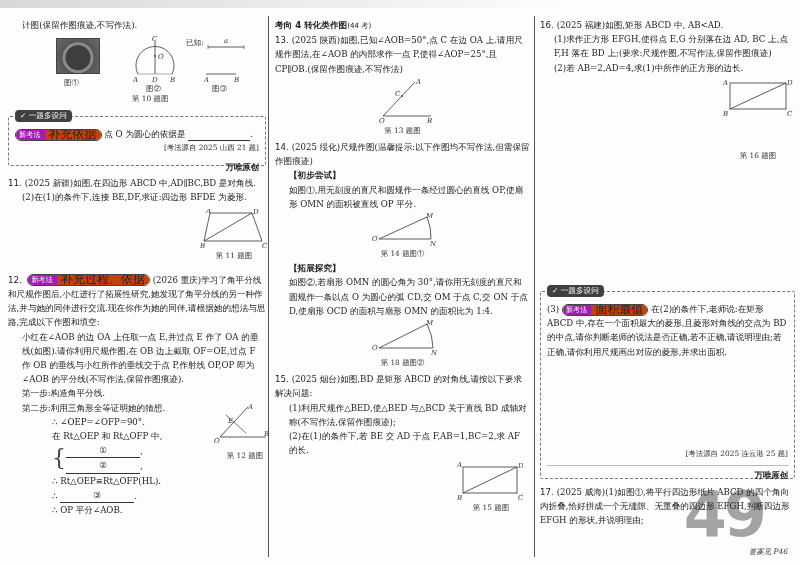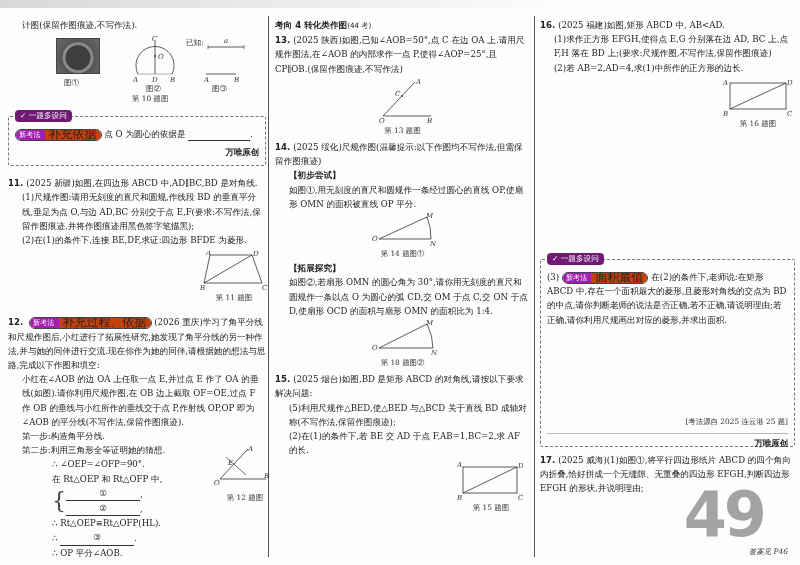--- a/index.html
+++ b/index.html
@@ -7,28 +7,28 @@
   body { font-family: "DejaVu Serif", "Liberation Serif", serif; color: #222; font-size: 8.6px; line-height: 14.2px; position: relative; }
   .topshade { position: absolute; left: 0; top: 0; width: 800px; height: 8px;
     background: linear-gradient(to right, #d8d8d8 0%, #e8e8e8 30%, #f4f4f4 55%, #fdfdfd 70%); }
   .col { position: absolute; top: 18px; }
   .col1 { left: 8px; width: 258px; }
   .col2 { left: 275px; width: 255px; }
   .col3 { left: 540px; width: 255px; }
   .vrule { position: absolute; top: 16px; bottom: 8px; width: 1px; background: #555; }
   .p { margin: 0; }
   .indent { padding-left: 14px; }
-  .qnum { font-family: "DejaVu Sans", sans-serif; font-weight: bold; font-size: 8.6px; margin-right: 3px; }
+  .qnum { font-family: "DejaVu Sans", sans-serif; font-weight: normal; font-size: 8.6px; margin-right: 3px; }
   .fig-cap { text-align: center; font-size: 7.4px; color: #333; }
   svg text { font-family: "DejaVu Serif", serif; font-style: italic; font-size: 7px; fill: #333; }
   .pillgroup { display: inline-flex; align-items: center; border: 1px solid #444; border-radius: 6px; overflow: hidden; vertical-align: middle; }
   .pillgroup .dark { background: #a21caf; color: #fff; font-family: "DejaVu Sans", sans-serif; font-size: 7.2px; line-height: 10px; padding: 0 4px 0 3px; }
   .pillgroup .light { background: #c2410c; color: #222; font-family: Liberation Mono, monospace; font-size: 12px; line-height: 10px; padding: 0 4px; }
   .box { border: 1px dashed #777; border-radius: 2px; position: relative; padding: 10px 6px 4px 6px; }
-  .box-head { position: absolute; top: -7px; left: 6px; background: #701a75; color: #fff; border-radius: 4px; font-family: "DejaVu Sans", sans-serif; font-size: 7.6px; line-height: 12px; padding: 0 5px; }
+  .box-head { position: absolute; top: -7px; left: 6px; background: #404040; color: #fff; border-radius: 4px; font-family: "DejaVu Sans", sans-serif; font-size: 7.6px; line-height: 12px; padding: 0 5px; }
   .source { text-align: right; font-size: 7.4px; color: #333; }
   .brand { text-align: right; font-family: "DejaVu Sans", sans-serif; font-weight: bold; font-size: 8.4px; color: #222; border-top: 1px solid #bbb; margin-top: 4px; padding-top: 2px; }
   .blank { display: inline-block; border-bottom: 1px solid #333; vertical-align: bottom; }
   .section-title { font-family: "DejaVu Sans", sans-serif; font-weight: bold; font-size: 8.6px; }
   .section-title .small { font-weight: normal; font-size: 7.2px; text-align: right; }
   .bigpage { position: absolute; right: 36px; top: 488px; font-family: "DejaVu Sans", sans-serif; font-weight: bold; font-size: 62px; color: rgba(90,90,90,0.55); line-height: 54px; letter-spacing: -3px; }
   .answer-ref { position: absolute; right: 12px; bottom: 6px; font-size: 7.4px; color: #333; font-style: italic; }
   .photo { width: 44px; height: 36px; background: radial-gradient(circle at 50% 55%, #3e3e3e 0 12px, #8a8a8a 13px 15px, #555 16px, #6c6c6c 100%); border: 1px solid #444; }
 </style>
 </head>
@@ -77,26 +77,26 @@
   <div class="box" style="margin-top:14px;height:50px;">
     <span class="box-head">✓ 一题多设问</span>
     <div class="p">
       <span class="pillgroup">
         <span class="dark">新考法</span>
         <span class="light">补充依据</span>
       </span>
       <span>点 O 为圆心的依据是</span>
       <span class="blank" style="width:62px;"></span>.
     </div>
+    <div class="source">[考法源自 2025 山西 21 题]</div>
     <div class="brand" style="border:none;margin-top:2px;">万唯原创</div>
   </div>
 
   <div style="margin-top:10px;">
     <p class="p"><span class="qnum">11.</span><span>(2025 新疆)如图,在四边形 ABCD 中,AD∥BC,BD 是对角线.</span></p>
-    <p class="p indent">(1)尺规作图:请用无刻度的直尺和圆规,作线段 BD 的垂直平分线,垂足为点 O,与边 AD,BC 分别交于点 E,F(要求:不写作法,保留作图痕迹,并将作图痕迹用黑色签字笔描黑);</p>
     <p class="p indent">(2)在(1)的条件下,连接 BE,DF,求证:四边形 BFDE 为菱形.</p>
     <svg style="display:block;margin-left:192px;margin-top:4px;" width="68" height="40" viewBox="0 0 68 40">
       <polygon points="10,4 52,4 62,32 4,32" fill="none" stroke="#333" stroke-width="0.8"></polygon>
       <line x1="4" y1="32" x2="52" y2="4" stroke="#333" stroke-width="0.8"></line>
       <text x="6" y="4">A</text>
         <text x="53" y="5">D</text>
         <text x="0" y="39">B</text>
         <text x="62" y="39">C</text>
     </svg>
     <div class="fig-cap" style="margin-left:196px;width:60px;">第 11 题图</div>
@@ -182,21 +182,21 @@
       <path d="M56 4 A54 54 0 0 1 62 28" fill="none" stroke="#333" stroke-width="0.8"></path>
       <text x="55" y="5">M</text>
         <text x="1" y="30">O</text>
         <text x="60" y="35">N</text>
     </svg>
     <div class="fig-cap">第 18 题图②</div>
   </div>
 
   <div style="margin-top:2px;">
     <p class="p"><span class="qnum">15.</span><span>(2025 烟台)如图,BD 是矩形 ABCD 的对角线,请按以下要求解决问题:</span></p>
-    <p class="p indent">(5)利用尺规作△BED,使△BED 与△BCD 关于直线 BD 成轴对称(不写作法,保留作图痕迹);</p>
+    <p class="p indent">(1)利用尺规作△BED,使△BED 与△BCD 关于直线 BD 成轴对称(不写作法,保留作图痕迹);</p>
     <p class="p indent">(2)在(1)的条件下,若 BE 交 AD 于点 F,AB=1,BC=2,求 AF 的长.</p>
     <svg style="display:block;margin-left:182px;margin-top:4px;" width="66" height="40" viewBox="0 0 66 40">
       <rect x="6" y="6" width="54" height="26" fill="none" stroke="#333" stroke-width="0.8"></rect>
       <line x1="6" y1="32" x2="60" y2="6" stroke="#333" stroke-width="0.8"></line>
       <text x="0" y="6">A</text>
         <text x="61" y="7">D</text>
         <text x="0" y="39">B</text>
         <text x="61" y="39">C</text>
     </svg>
     <div class="fig-cap" style="margin-left:186px;width:60px;">第 15 题图</div>
@@ -209,21 +209,21 @@
     <p class="p indent">(1)求作正方形 EFGH,使得点 E,G 分别落在边 AD, BC 上,点 F,H 落在 BD 上;(要求:尺规作图,不写作法,保留作图痕迹)</p>
     <p class="p indent">(2)若 AB=2,AD=4,求(1)中所作的正方形的边长.</p>
     <svg style="display:block;margin-left:182px;margin-top:4px;" width="72" height="38" viewBox="0 0 72 38">
       <rect x="8" y="4" width="56" height="26" fill="none" stroke="#333" stroke-width="0.8"></rect>
       <line x1="8" y1="30" x2="64" y2="4" stroke="#333" stroke-width="0.8"></line>
       <text x="1" y="6">A</text>
         <text x="65" y="6">D</text>
         <text x="1" y="37">B</text>
         <text x="65" y="37">C</text>
     </svg>
-    <div class="fig-cap" style="margin-left:186px;width:64px;">第 16 题图</div>
+    <div class="fig-cap" style="margin-left:186px;width:64px;margin-top:32px;">第 16 题图</div>
   </div>
 
   <div class="box" style="margin-top:128px;height:188px;">
     <span class="box-head">✓ 一题多设问</span>
     <p class="p">
       <span>(3)</span>
       <span class="pillgroup">
         <span class="dark">新考法</span>
         <span class="light">面积最值</span>
       </span>

